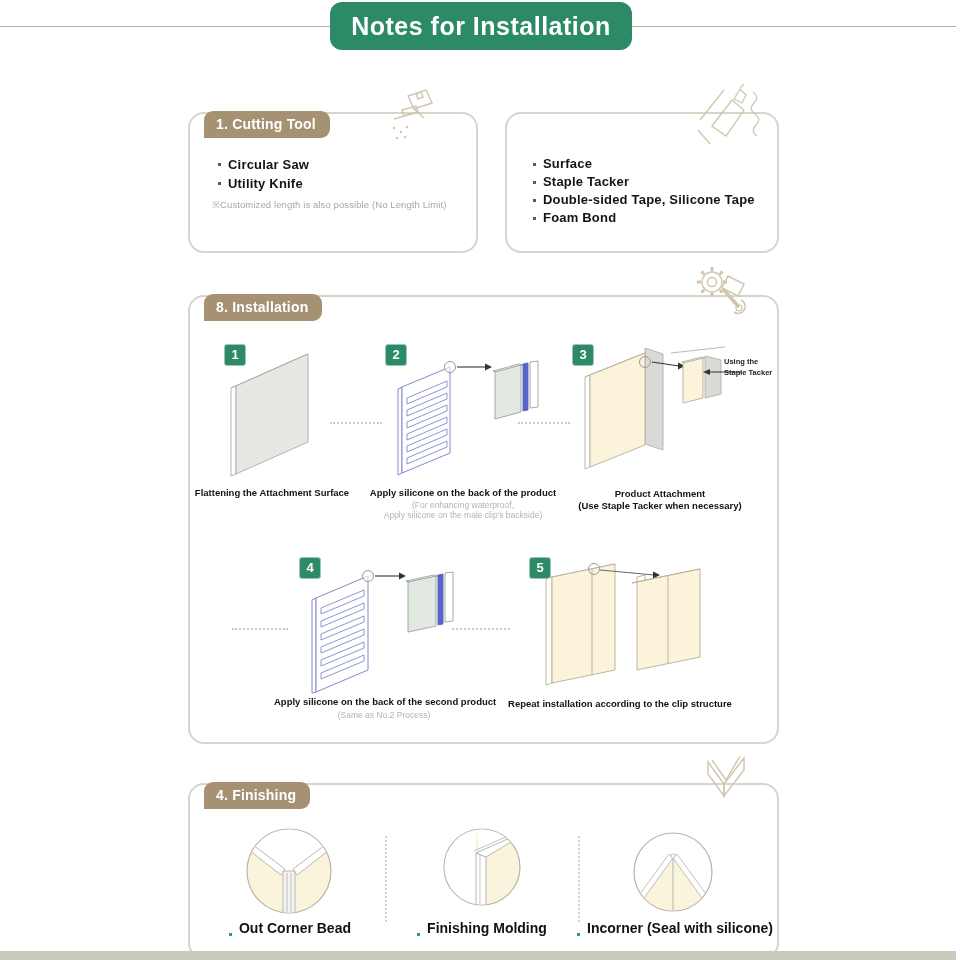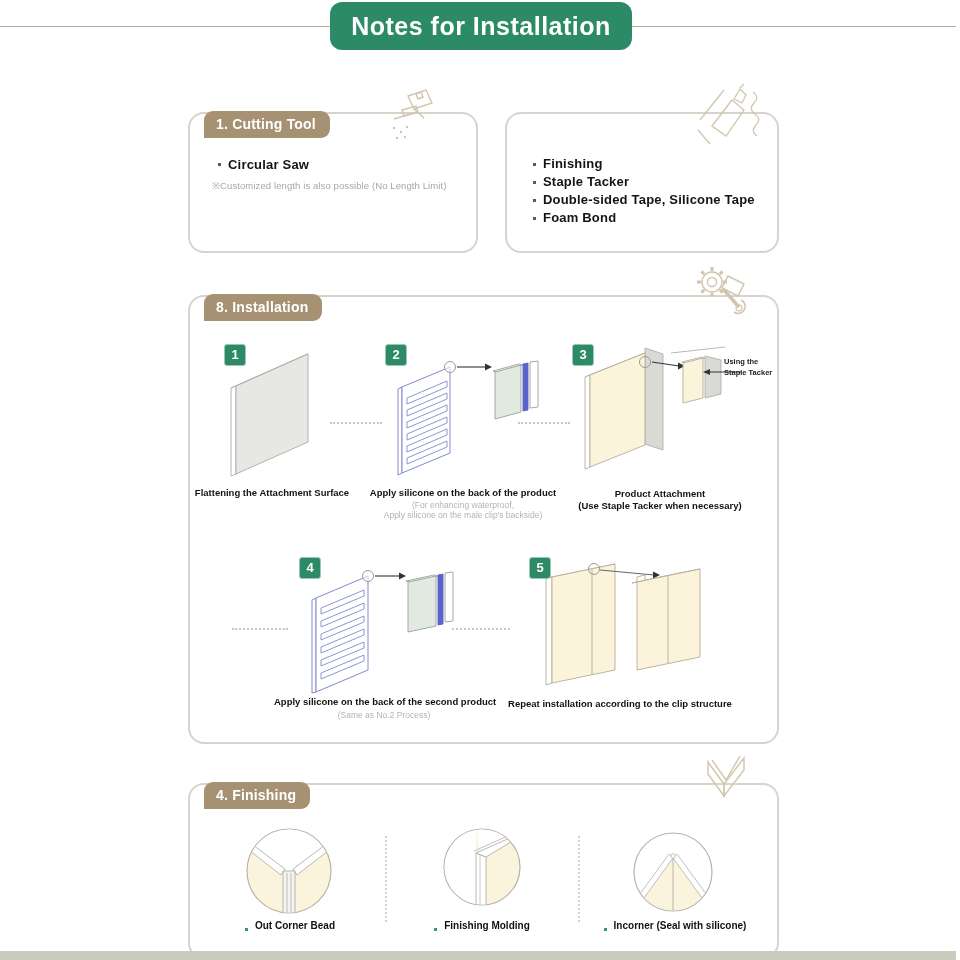--- a/index.html
+++ b/index.html
@@ -24,21 +24,21 @@
   .badge{width:20px;height:20px;background:#2c8a67;border:1px solid #9cc7b2;border-radius:3px;
          color:#fff;font-weight:bold;font-size:13px;text-align:center;line-height:20px;}
 
   .cap{font-weight:bold;font-size:9.5px;line-height:12px;text-align:center;white-space:nowrap;color:#121212;}
   .capsub{font-size:8.5px;line-height:11px;text-align:center;white-space:nowrap;color:#b3b3af;}
   .callout{font-weight:bold;font-size:7.5px;line-height:9px;color:#222;white-space:nowrap;}
 
   .dot-h{border-top:2px dotted #c9c9c2;}
   .dot-v{border-left:2px dotted #d2d2cc;}
 
-  .fin-cap{font-weight:bold;font-size:10px;white-space:nowrap;display:flex;align-items:flex-end;justify-content:center;}
+  .fin-cap{font-weight:bold;font-size:14px;white-space:nowrap;display:flex;align-items:flex-end;justify-content:center;}
   .edge-strip{left:0;top:951px;width:960px;height:9px;background:#c9cbbc;}
   svg{display:block;}
 </style>
 </head>
 <body>
 
 <div class="page">
 
   <div class="abs title-rule"></div>
   <div class="abs banner">Notes for Installation</div>
@@ -59,38 +59,42 @@
       <circle cx="35" cy="39" r="1.2"></circle>
         <circle cx="25" cy="50" r="1.2"></circle>
         <circle cx="33" cy="49" r="1.2"></circle>
     </g>
   </svg>
   <div class="abs tool-list" style="left:218px;top:155px;">
     <div class="tool-item" style="height:19px;align-items:center;">
       <span class="sq"></span>
       <span>Circular Saw</span>
     </div>
+    <div class="tool-item" style="height:19px;">
+      <span class="sq"></span>
+      <span>Utility Knife</span>
+    </div>
     <div class="note" style="margin-top:3px;margin-left:-6px;">※Customized length is also possible (No Length Limit)</div>
   </div>
 
   <div class="abs box" style="left:505px;top:112px;width:270px;height:137px;"></div>
   <svg class="abs" style="left:696px;top:84px;" width="68" height="64" viewBox="0 0 68 64">
     <g fill="none" stroke="#d0c6ad" stroke-width="1.3">
       <path d="M4,36 L28,6"></path>
         <path d="M14,60 L2,46"></path>
       <path d="M16,42 L36,16 L48,26 L30,52 Z"></path>
       <path d="M38,15 L44,5 L50,11 L46,19 Z"></path>
       <path d="M44,4 L48,0"></path>
       <path d="M57,8 q7,5 1,11 q-6,6 1,11 q7,5 1,11 q-6,6 1,11"></path>
     </g>
   </svg>
   <div class="abs tool-list" style="left:533px;top:155px;">
     <div class="tool-item" style="height:18px;">
       <span class="sq"></span>
-      <span>Finishing</span>
+      <span>Surface</span>
     </div>
     <div class="tool-item" style="height:18px;">
       <span class="sq"></span>
       <span>Staple Tacker</span>
     </div>
     <div class="tool-item" style="height:18px;">
       <span class="sq"></span>
       <span>Double-sided Tape, Silicone Tape</span>
     </div>
     <div class="tool-item" style="height:18px;">

